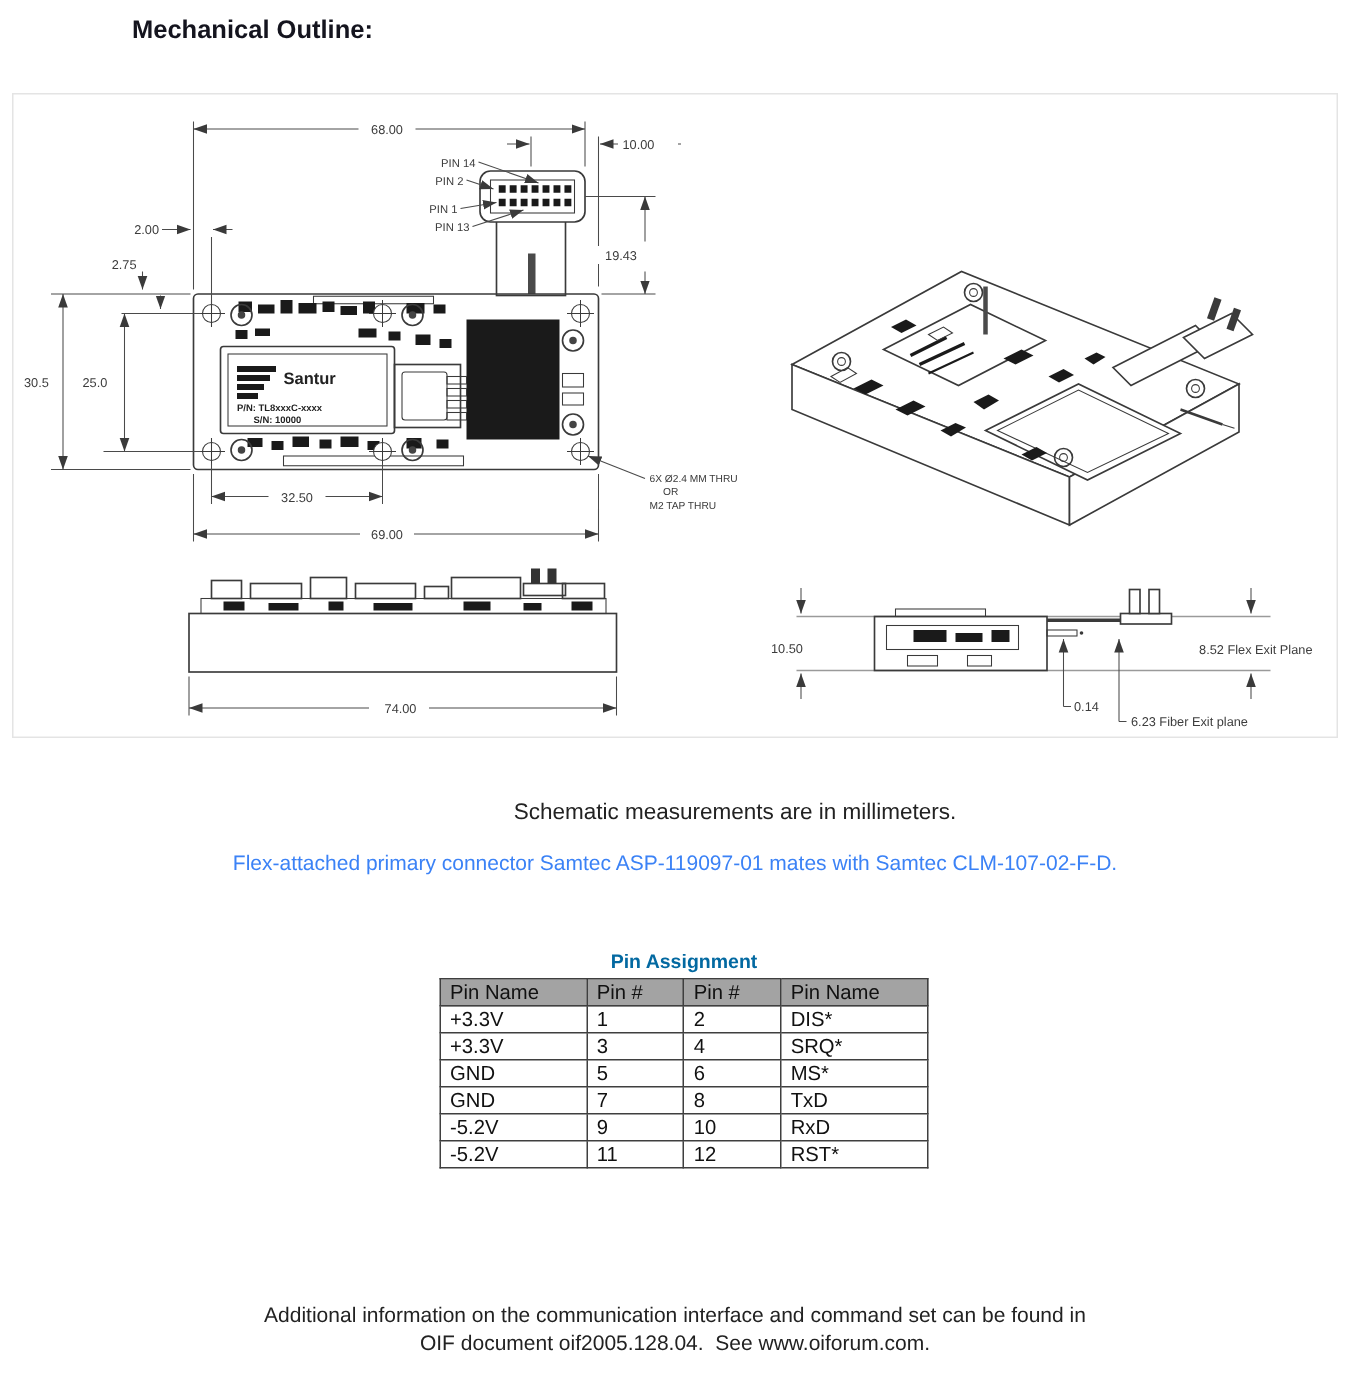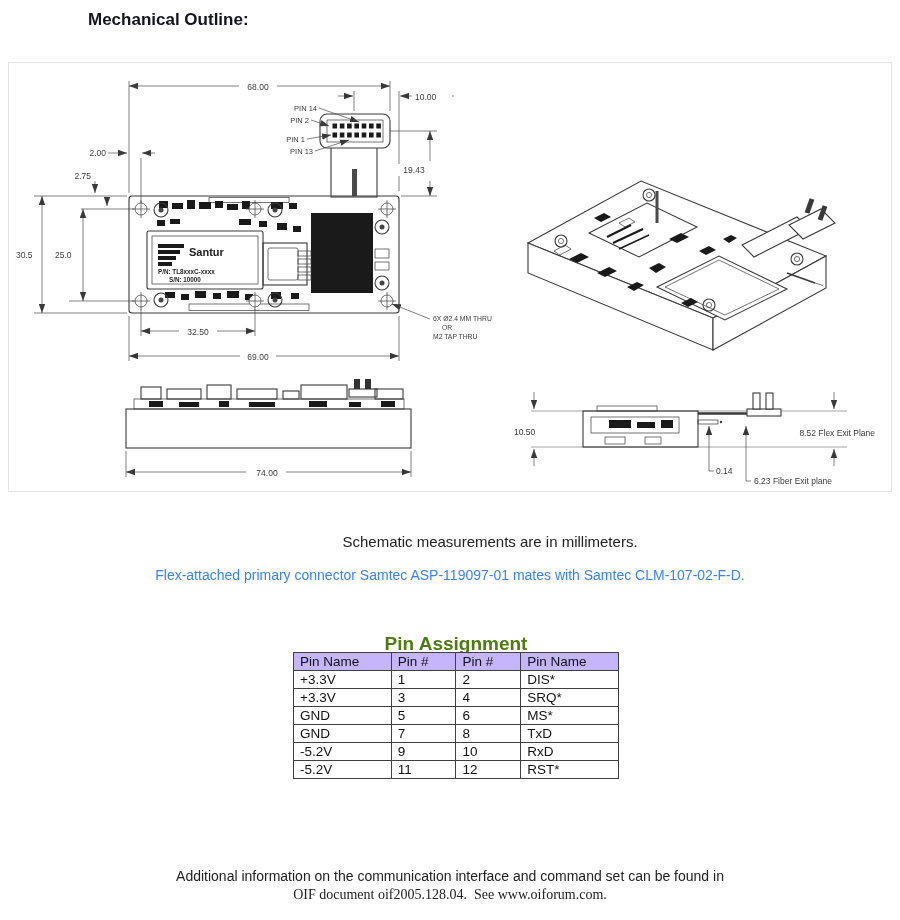--- a/index.html
+++ b/index.html
@@ -14,28 +14,28 @@
   .lbl-small{font-size:6.3px;font-weight:bold;fill:#222;}
   .ln{fill:#fff;stroke:#3a3a3a;stroke-width:1.1;}
   .lnf{fill:none;stroke:#3a3a3a;stroke-width:1.1;}
   .ln2{fill:none;stroke:#3a3a3a;stroke-width:0.7;}
   .dl{stroke:#4a4a4a;stroke-width:0.7;fill:none;}
   .ref{stroke:#9a9a9a;stroke-width:0.9;fill:none;}
   .blk{fill:#1a1a1a;stroke:none;}
   .wbg{fill:#ffffff;}
   .note-units{position:absolute;top:533px;left:0;width:900px;text-align:center;font-size:15px;color:#222;padding-left:40px;}
   .note-connector{position:absolute;top:567px;left:0;width:900px;text-align:center;font-size:14px;color:#3b82f6;}
-  .table-title{position:absolute;top:633px;left:293px;width:326px;text-align:center;font-weight:bold;font-size:19px;color:#4d7c0f;}
+  .table-title{position:absolute;top:633px;left:293px;width:326px;text-align:center;font-weight:bold;font-size:13px;color:#0369a1;}
   table.pins{position:absolute;top:652px;left:293px;width:326px;border-collapse:collapse;font-size:13.5px;color:#111;}
   table.pins th,table.pins td{border:1px solid #3f3f3f;height:17px;padding:0 6px;font-weight:normal;white-space:nowrap;}
-  table.pins th{background:#c4b5fd;}
+  table.pins th{background:#a3a3a3;}
   .c-name{text-align:left;width:95px;}
   .c-num{text-align:left;width:60px;}
   .footer-1{position:absolute;top:868px;left:0;width:900px;text-align:center;font-size:14px;color:#222;}
-  .footer-2{position:absolute;top:887px;left:0;width:900px;text-align:center;font-size:14px;color:#222;white-space:pre-wrap;font-family:Liberation Serif, serif;}
+  .footer-2{position:absolute;top:887px;left:0;width:900px;text-align:center;font-size:14px;color:#222;white-space:pre-wrap;}
 </style>
 </head>
 <body>
 
 <div class="page-title">Mechanical Outline:</div>
 
 <div class="drawing-box">
 <svg width="882" height="428" viewBox="0 0 882 428">
   <defs>
     <marker id="m-end" markerUnits="userSpaceOnUse" markerWidth="10" markerHeight="8" refX="9" refY="4" orient="auto">

